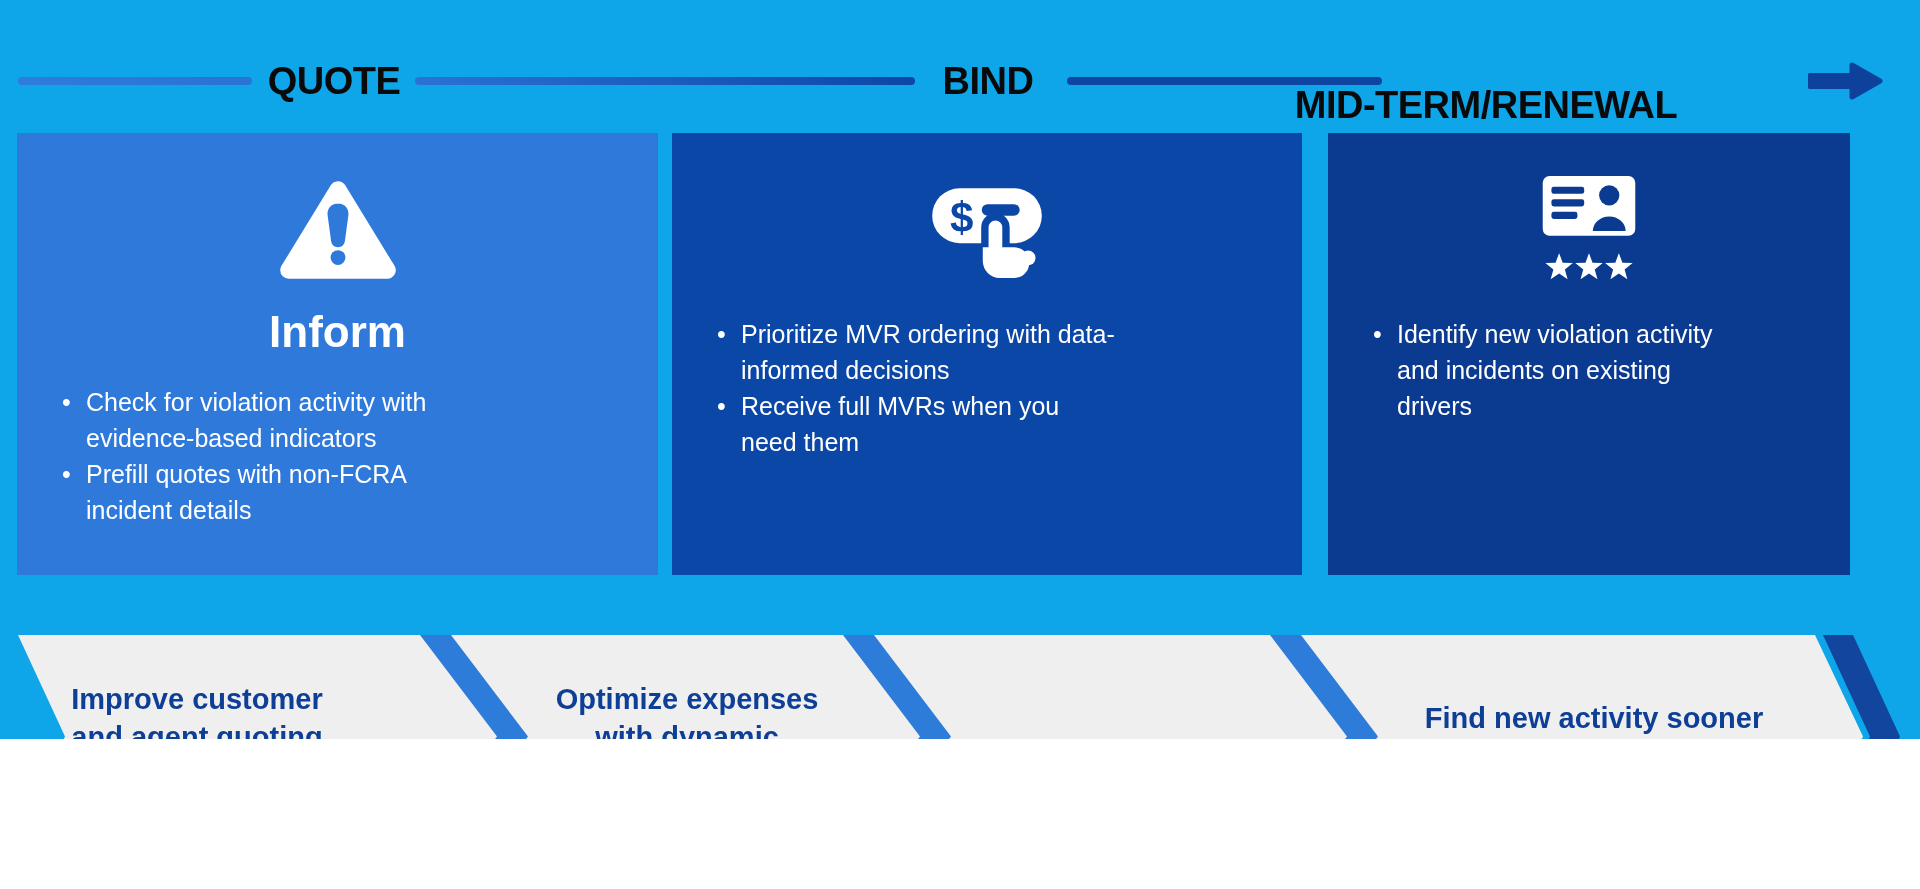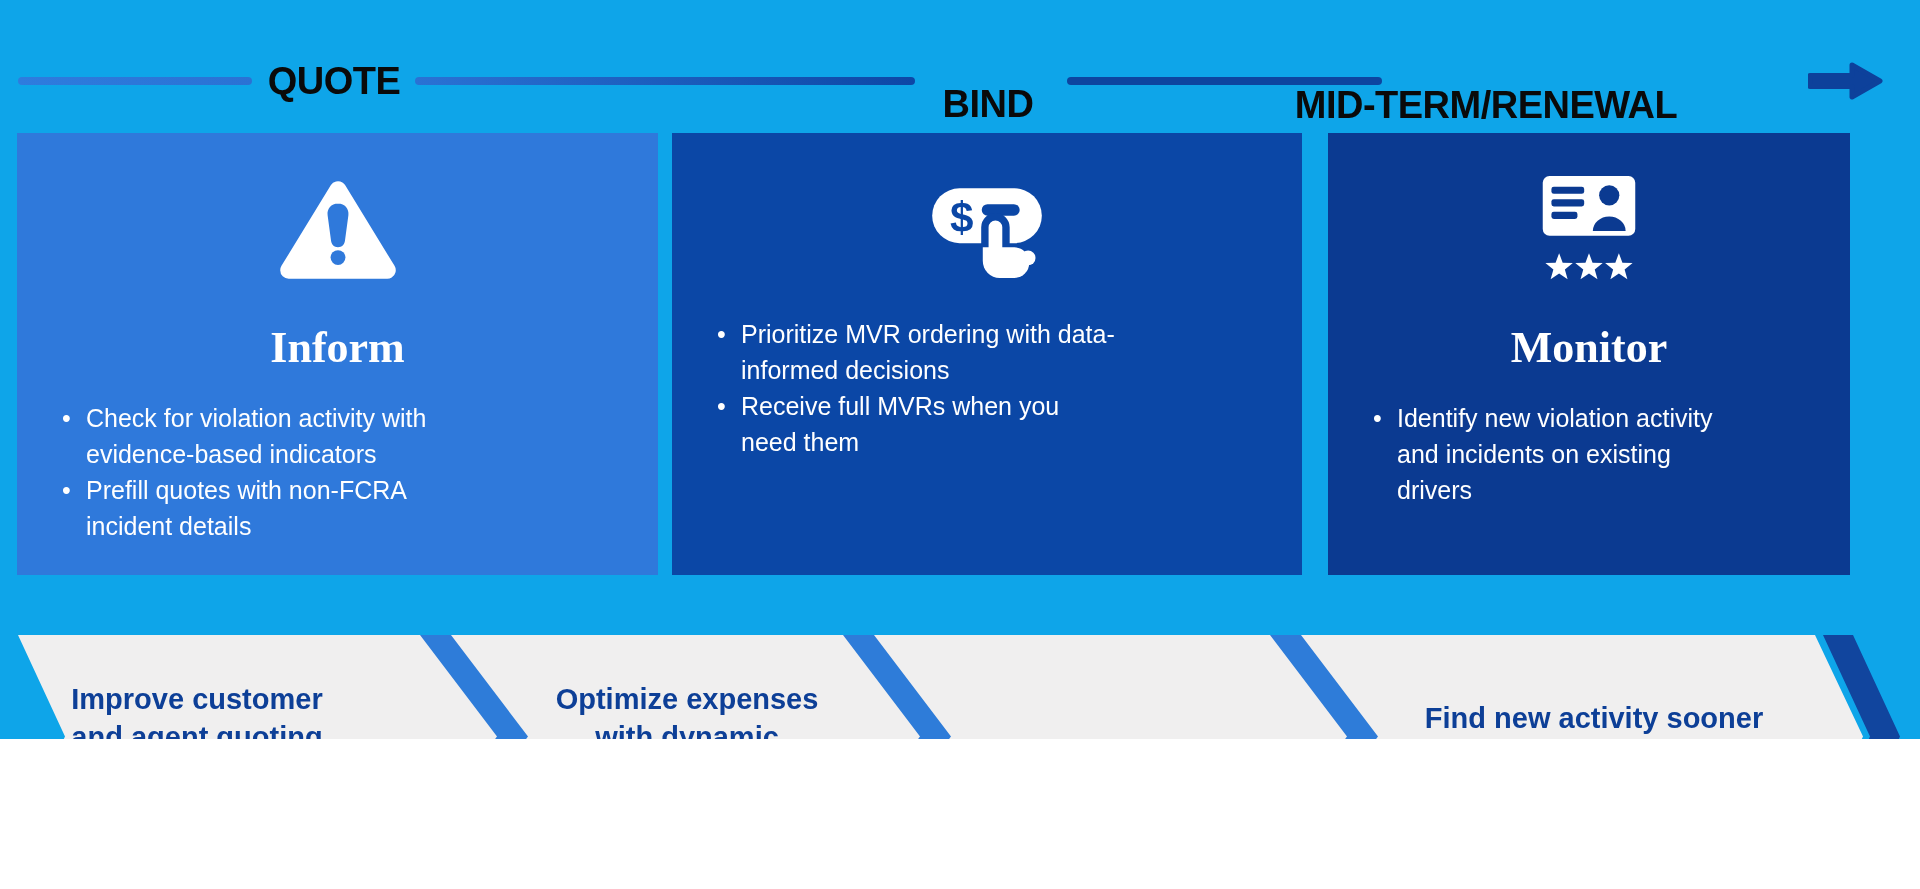--- a/index.html
+++ b/index.html
@@ -9,33 +9,33 @@
   }
   
   .tl-line{position:absolute;top:77px;height:8px;border-radius:4px;}
   .tl-line1{left:18px;width:234px;background:linear-gradient(90deg,#2E7CDE,#2A72D4);}
   .tl-line2{left:415px;width:500px;background:linear-gradient(90deg,#2A72D4,#0D47A6);}
   .tl-line3{left:1067px;width:315px;background:#0D45A0;}
   .tl-label{
     position:absolute;top:81px;transform:translate(-50%,-50%);
     font-size:38px;font-weight:700;letter-spacing:-0.5px;color:#0A0A0A;white-space:nowrap;
   }
-  .tl-label.q{left:334px;} .tl-label.b{left:988px;margin-top:23px;} .tl-label.m{left:1486px;margin-top:24px;}
+  .tl-label.q{left:334px;} .tl-label.b{left:988px;} .tl-label.m{left:1486px;margin-top:24px;}
   .tl-arrow{position:absolute;left:1808px;top:59px;}
   
   .card{
     position:absolute;top:133px;height:442px;display:flex;flex-direction:column;
     align-items:center;color:#fff;
   }
   .card1{left:17px;width:641px;background:var(--card1);}
   .card2{left:672px;width:630px;background:var(--card2);}
   .card3{left:1328px;width:522px;background:var(--card3);}
   .icon-wrap{margin-top:37px;height:120px;display:flex;align-items:center;justify-content:center;}
   .card-title{
-    margin-top:32px;font-size:44px;font-weight:700;line-height:52px;text-align:center;font-family:Liberation Serif, serif;
+    margin-top:16px;font-size:44px;font-weight:700;line-height:52px;text-align:center;
   }
   .card-bullets{
     list-style:none;margin:26px 20px 0 43px;padding:0;align-self:flex-start;
     font-size:25px;line-height:36px;
   }
   .card-bullets li{position:relative;padding-left:26px;white-space:pre-line;}
   .card-bullets li::before{content:"\2022";position:absolute;left:2px;top:0;}
   
   .band{position:absolute;left:0;top:635px;width:1920px;height:203px;}
   .band svg{position:absolute;left:0;top:0;}
@@ -109,21 +109,20 @@
         <rect class="cutout" x="16" y="41" width="27" height="7.5" rx="2.5" style="fill:var(--card3)"></rect>
         <circle class="cutout" cx="76" cy="24" r="10.5" style="fill:var(--card3)"></circle>
         <path class="cutout" d="M59 61 a17 15 0 0 1 34 0 z" style="fill:var(--card3)"></path>
         <g fill="#fff">
           <path transform="translate(24,99) scale(1.25)" d="M0,-12 L2.94,-4.05 L11.41,-3.71 L4.76,1.55 L7.05,9.71 L0,5 L-7.05,9.71 L-4.76,1.55 L-11.41,-3.71 L-2.94,-4.05 Z"></path>
           <path transform="translate(55,99) scale(1.25)" d="M0,-12 L2.94,-4.05 L11.41,-3.71 L4.76,1.55 L7.05,9.71 L0,5 L-7.05,9.71 L-4.76,1.55 L-11.41,-3.71 L-2.94,-4.05 Z"></path>
           <path transform="translate(86,99) scale(1.25)" d="M0,-12 L2.94,-4.05 L11.41,-3.71 L4.76,1.55 L7.05,9.71 L0,5 L-7.05,9.71 L-4.76,1.55 L-11.41,-3.71 L-2.94,-4.05 Z"></path>
         </g>
       </svg>
     </div>
-    <div class="card-title">Monitor</div>
     <ul class="card-bullets">
       <li>Identify new violation activity
 and incidents on existing
 drivers</li>
     </ul>
   </div>
 
   <div class="band">
     <svg width="1920" height="203" viewBox="0 0 1920 203">
       <polygon points="18,0 1815,0 1863,101.5 1815,203 18,203 65,101.5" style="fill:var(--band-bg)"></polygon>

